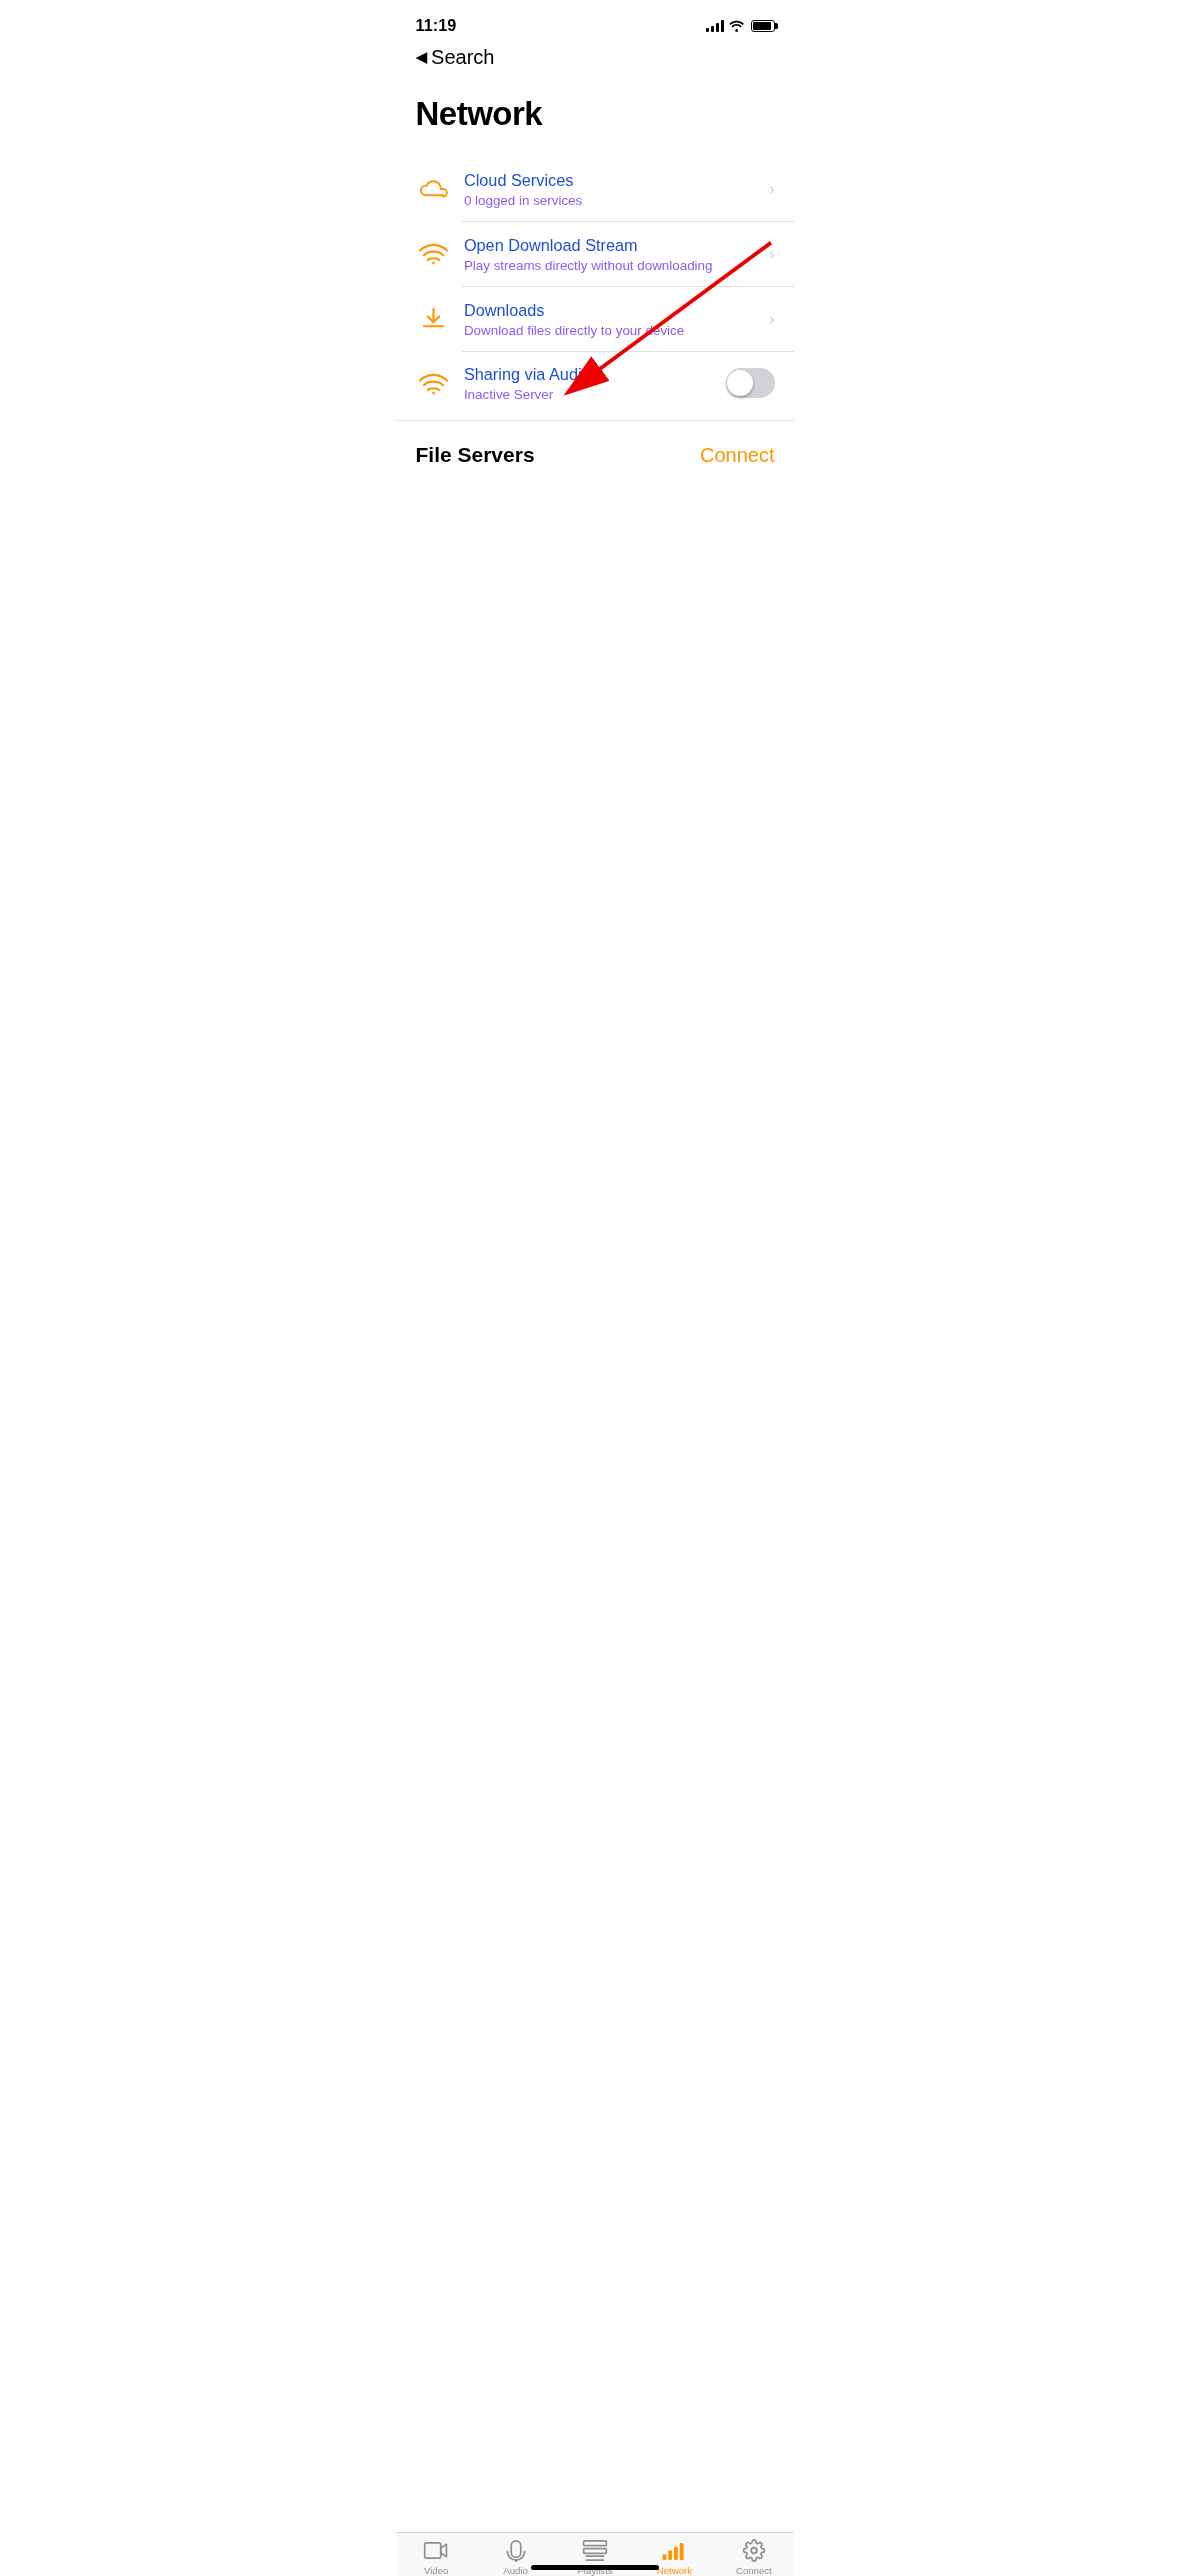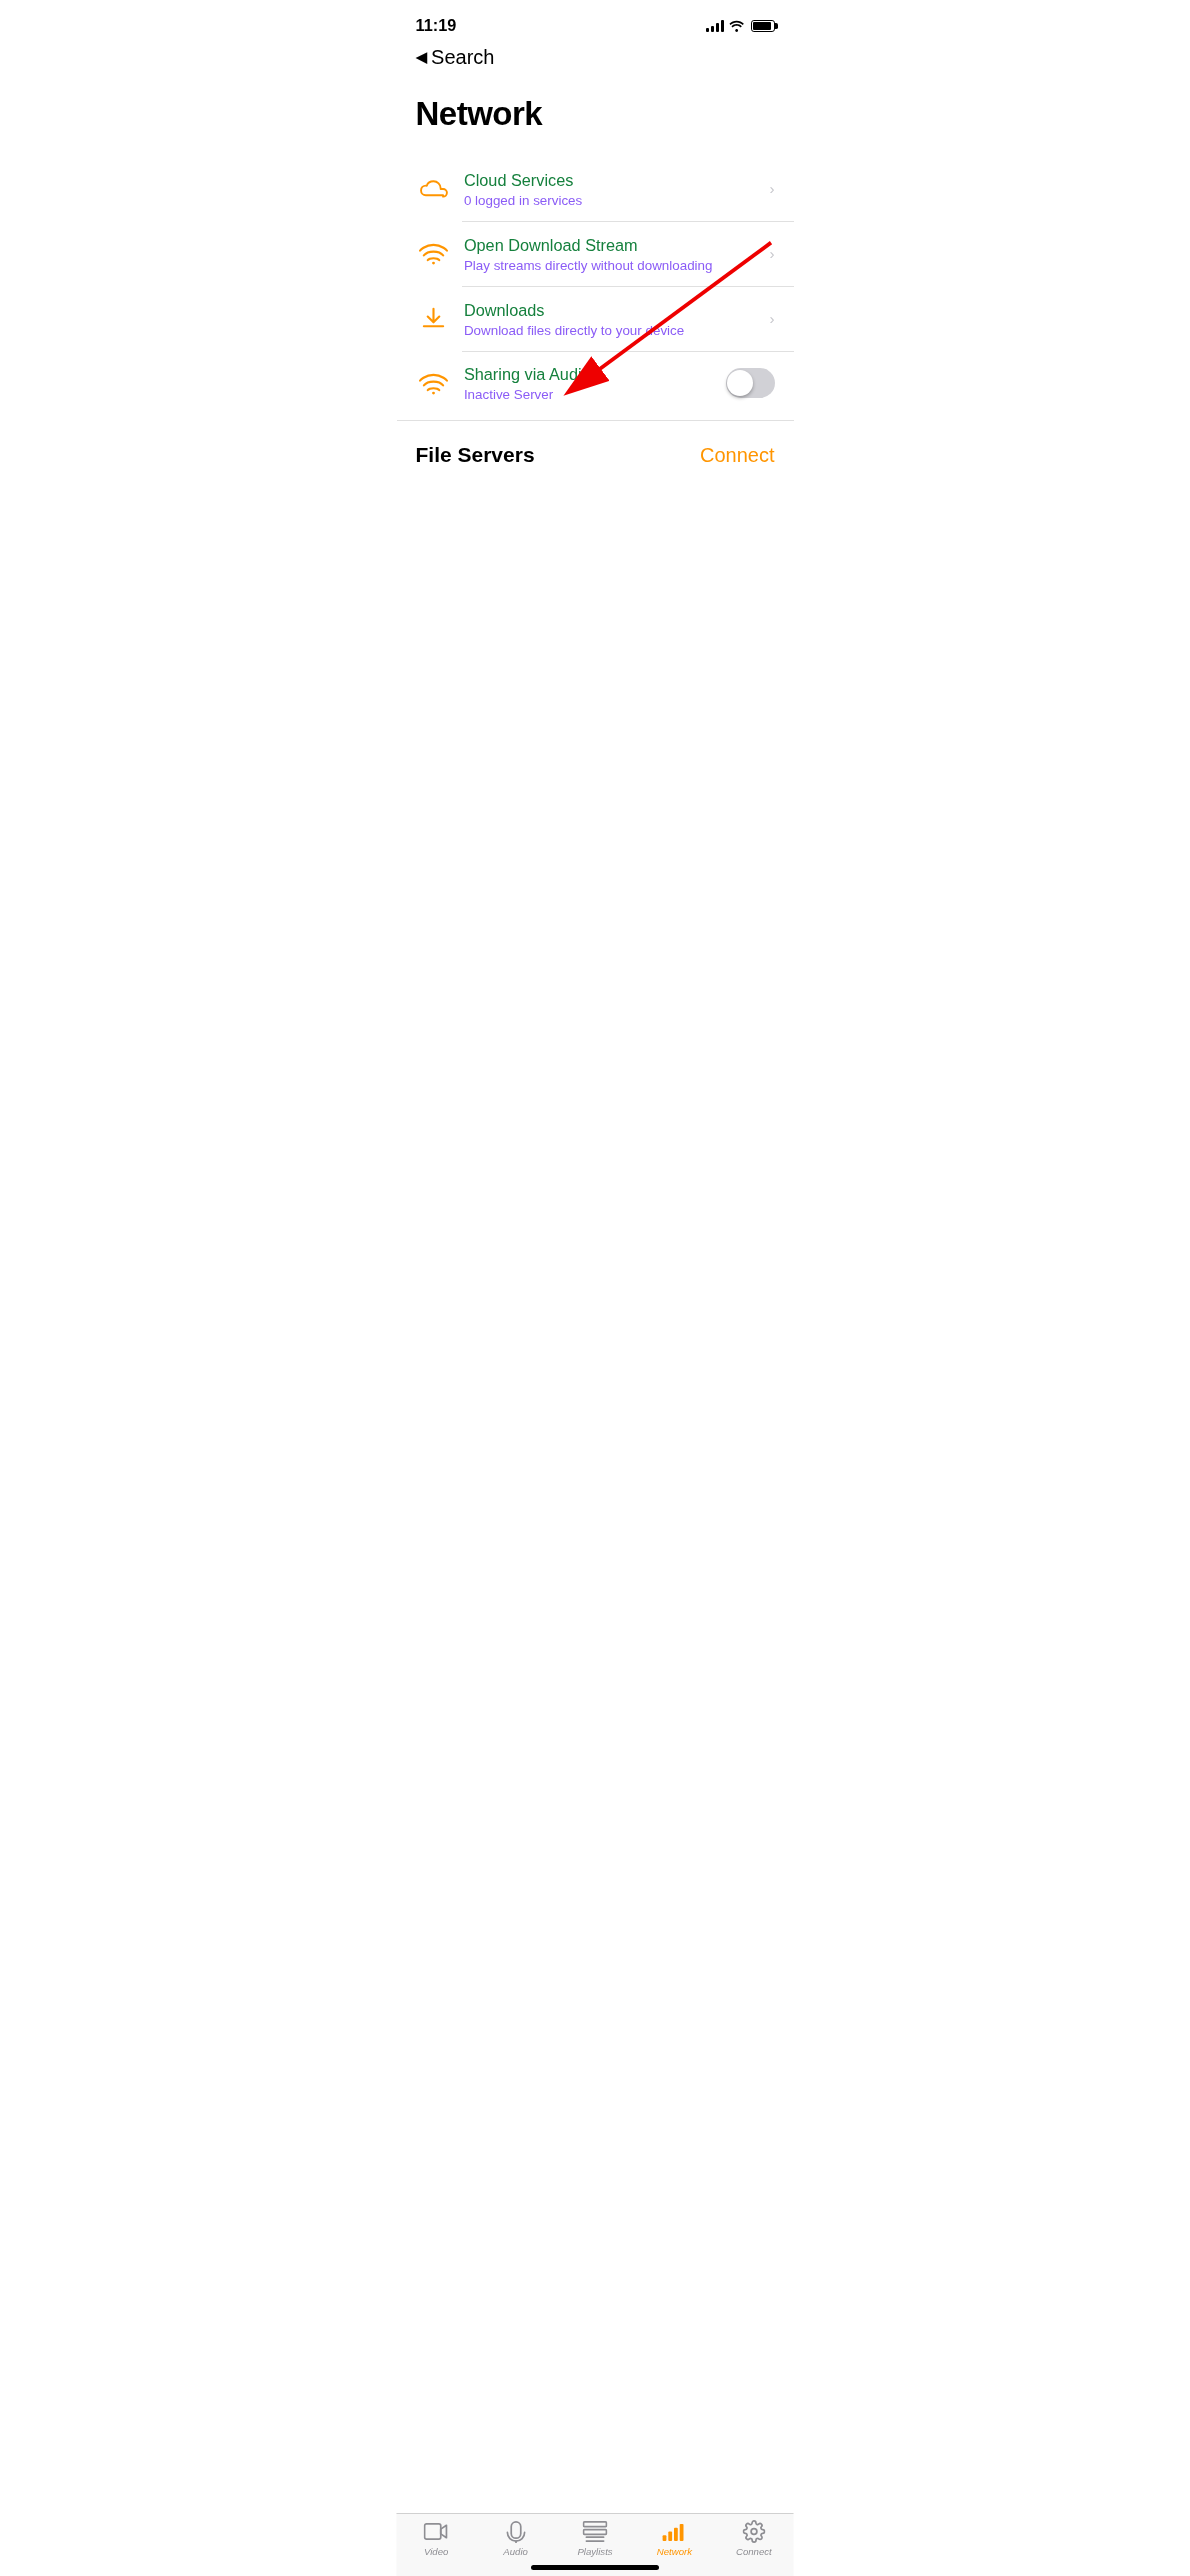--- a/index.html
+++ b/index.html
@@ -154,21 +154,21 @@
       justify-content: center;
       flex-shrink: 0;
     }
 
     .menu-text {
       flex: 1;
     }
 
     .menu-title {
       font-size: 16.3px;
-      color: #15803d;
+      color: #1d4ed8;
       font-weight: 400;
       line-height: 1.3;
     }
 
     .menu-subtitle {
       font-size: 13.4px;
       color: #8b5cf6;
       margin-top: 1.9px;
     }
 
@@ -233,22 +233,20 @@
       position: fixed;
       bottom: 0;
       left: 50%;
       transform: translateX(-50%);
       width: 397px;
       background: #f8f8f8;
       border-top: 0.5px solid #d0d0d0;
       display: flex;
       align-items: flex-start;
       padding-top: 7.7px;
-      padding-bottom: 19px;
-      font-style: italic;
     }
 
     .tab-item {
       flex: 1;
       display: flex;
       flex-direction: column;
       align-items: center;
       gap: 3.8px;
       cursor: pointer;
     }

